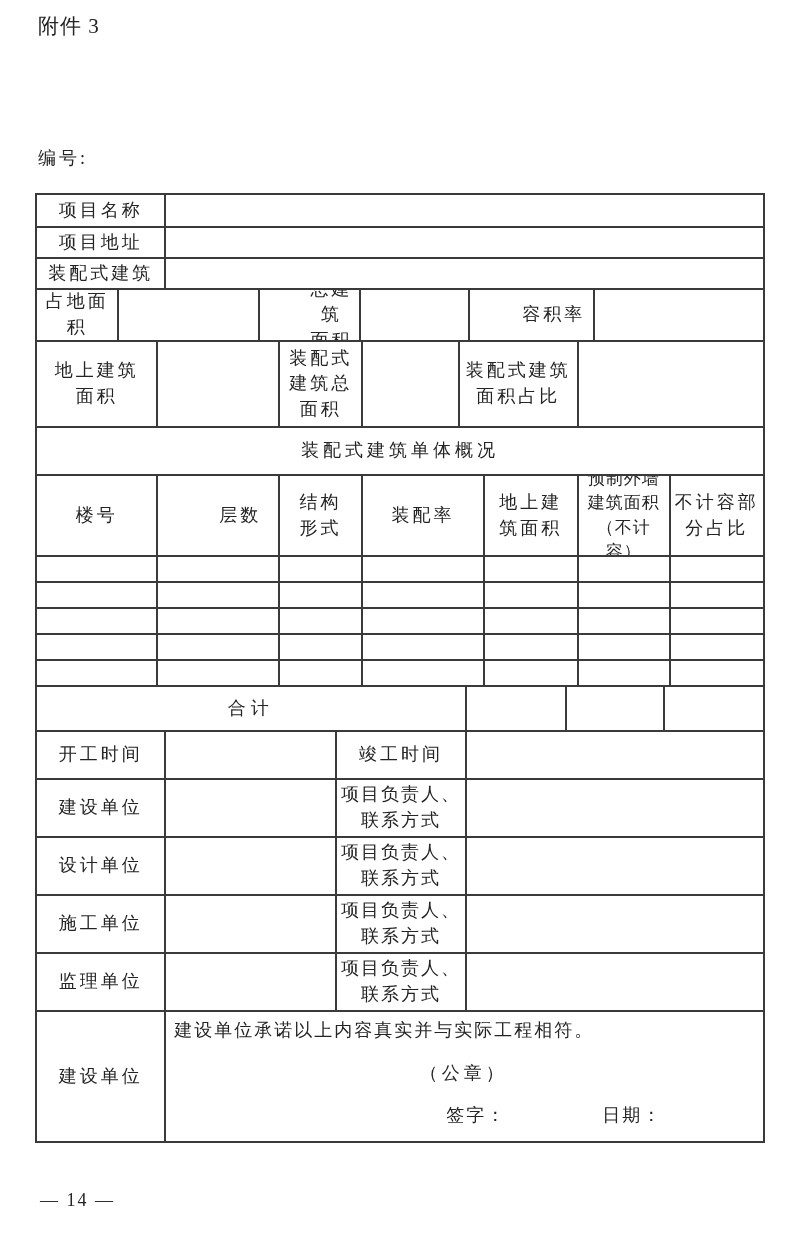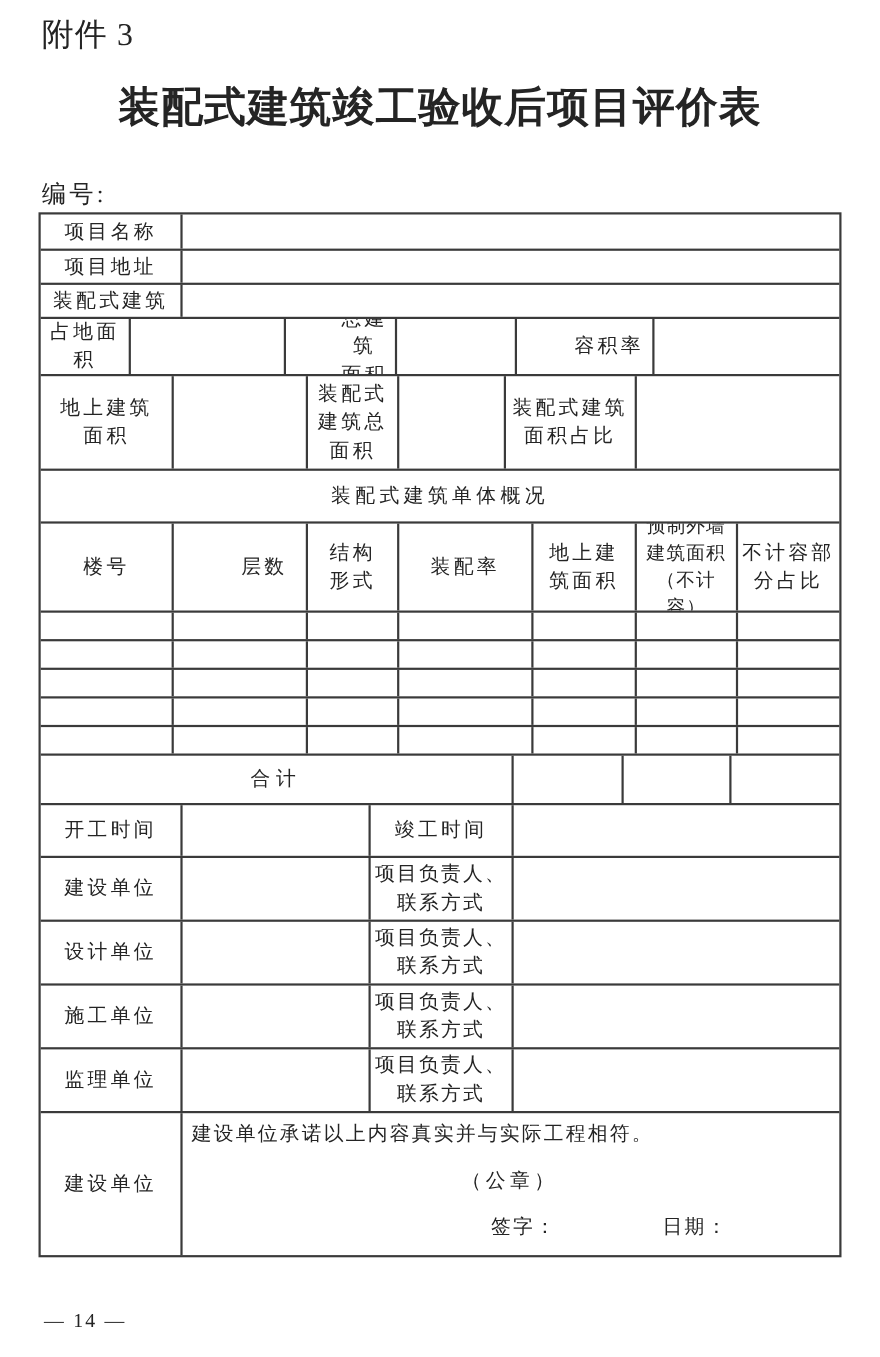--- a/index.html
+++ b/index.html
@@ -10,37 +10,37 @@
     height: 1234px;
     margin: 0 auto;
     background: #ffffff;
     font-family: "Liberation Serif", "DejaVu Serif", serif;
     color: #242424;
     overflow: hidden;
   }
   .attachment {
     position: absolute;
     left: 38px; top: 12px;
-    font-size: 29px;
+    font-size: 21px;
     letter-spacing: 1px;
   }
   .doc-title {
     position: absolute;
     left: 0; top: 72px;
     width: 100%;
     text-align: center;
     font-size: 38px;
     font-weight: bold;
     letter-spacing: 1px;
     white-space: nowrap;
   }
   .serial {
     position: absolute;
-    left: 38px; top: 162px;
-    font-size: 22px;
+    left: 38px; top: 146px;
+    font-size: 18px;
     letter-spacing: 3px;
   }
   
   .form-table {
     position: absolute;
     left: 35px; top: 193px;
     width: 730px;
     border: 2px solid #3a3a3a;
     font-size: 18px;
     line-height: 1.42;
@@ -90,21 +90,20 @@
     font-size: 18px;
     letter-spacing: 2px;
   }
 </style>
 </head>
 <body>
 
 <div class="page">
 
   <div class="attachment">附件 3</div>
-  <div class="doc-title">装配式建筑竣工验收后项目评价表</div>
   <div class="serial">编号:</div>
 
   <div class="form-table">
 
     <div class="row h31">
       <div class="cell w-a">项目名称</div>
       <div class="cell w-bh"></div>
     </div>
 
     <div class="row h31">

